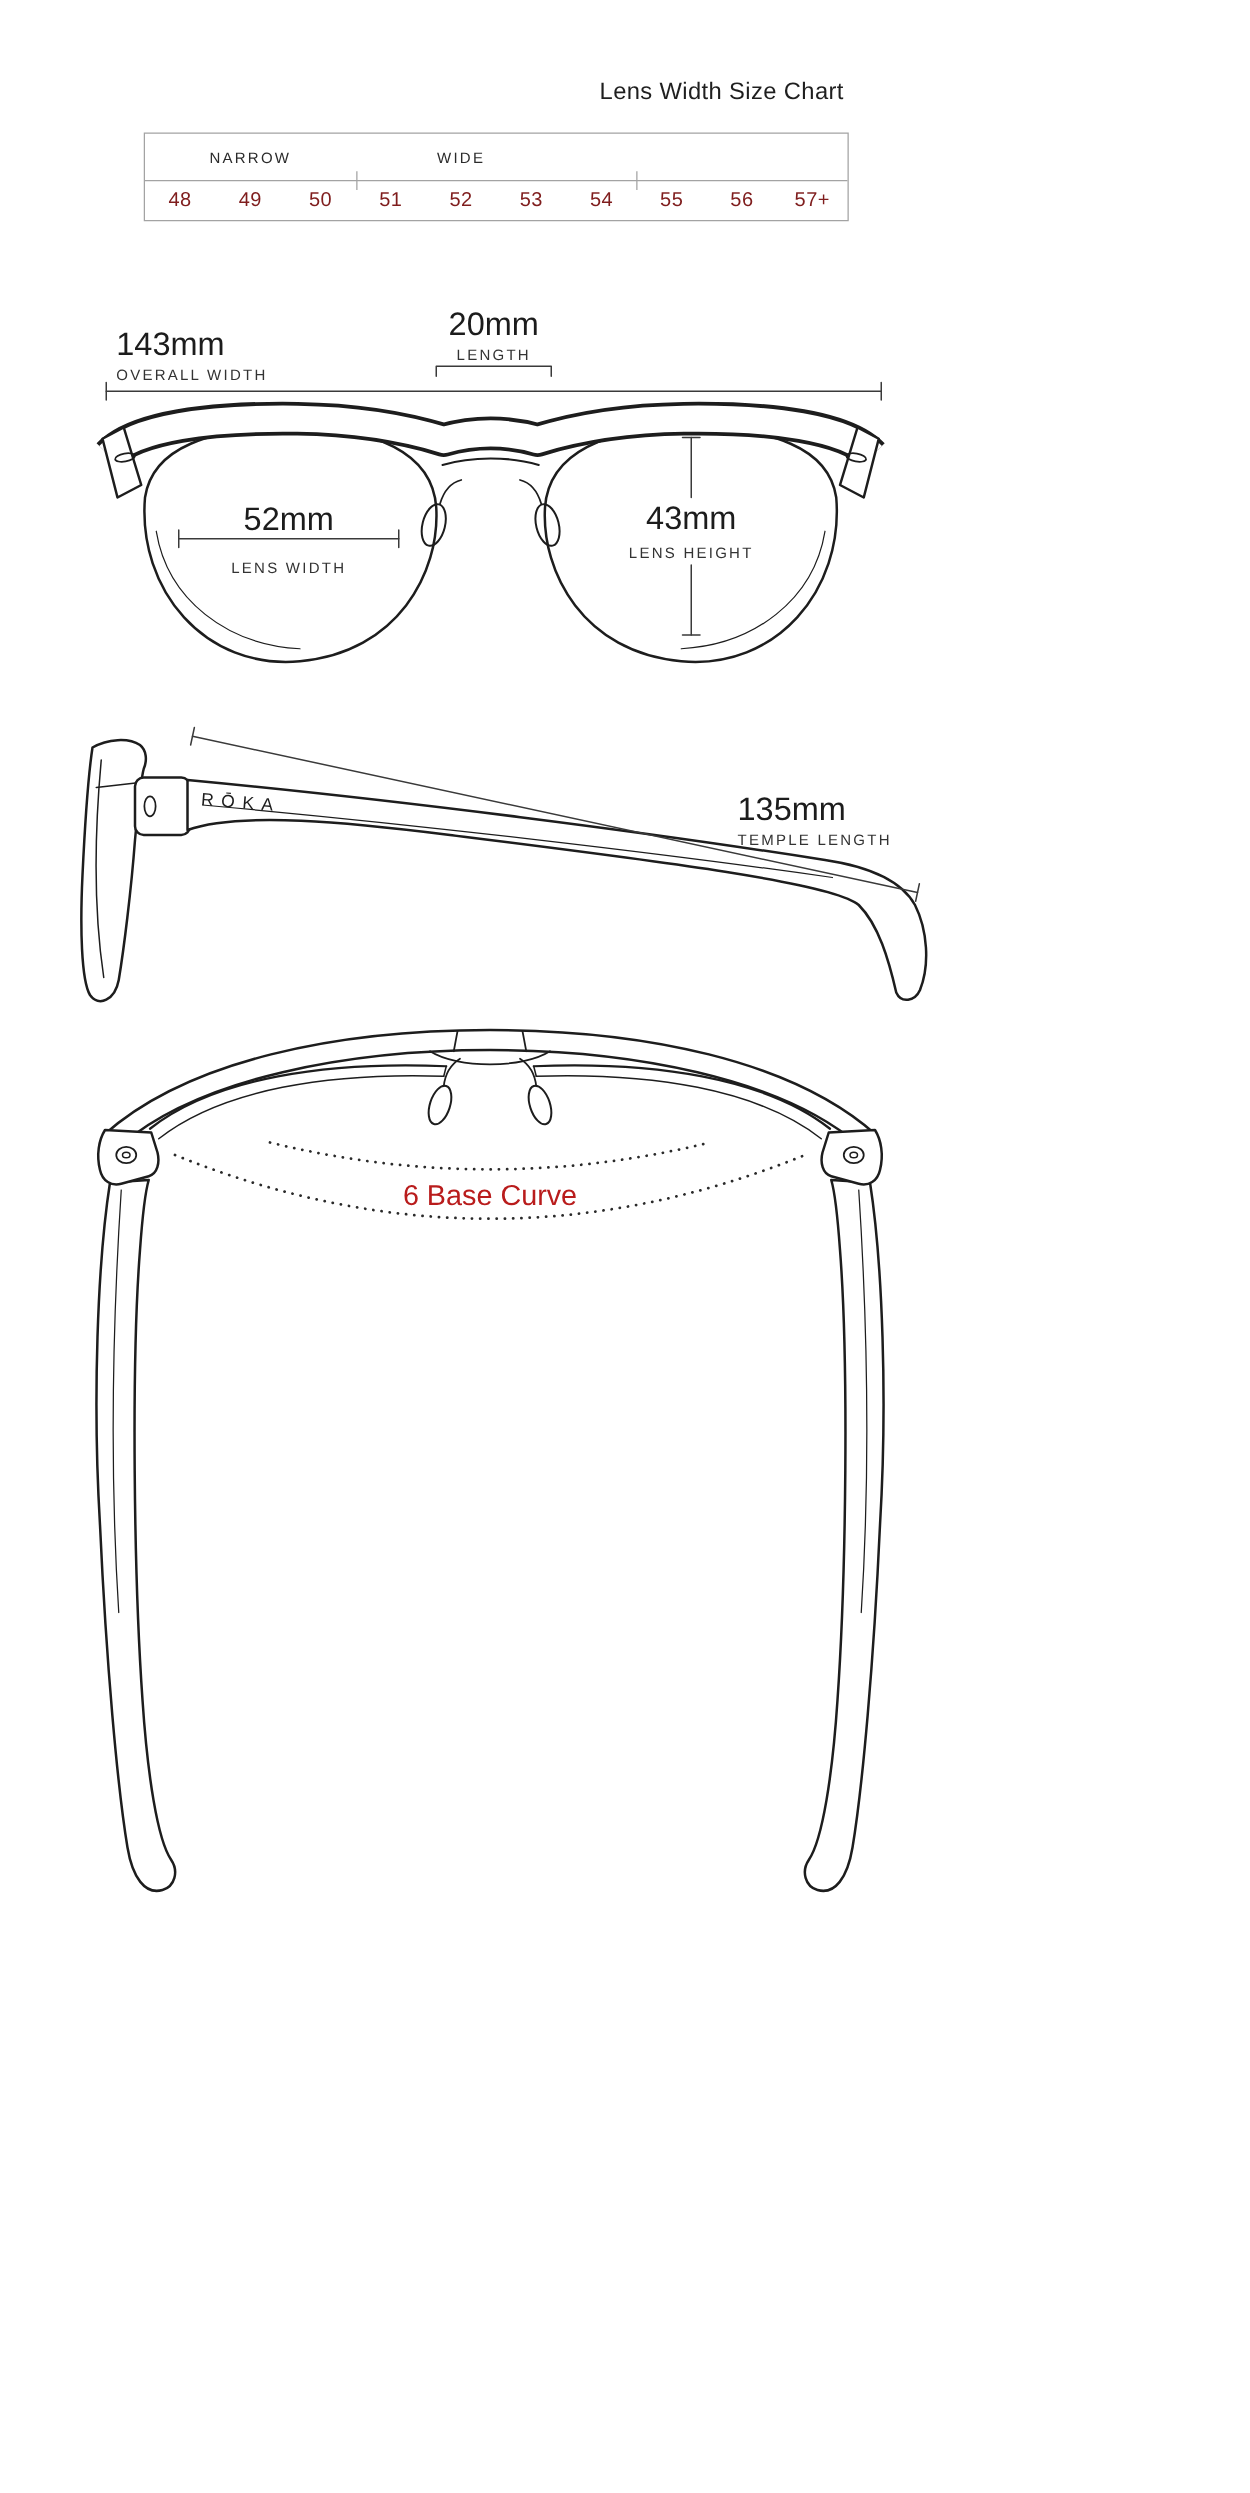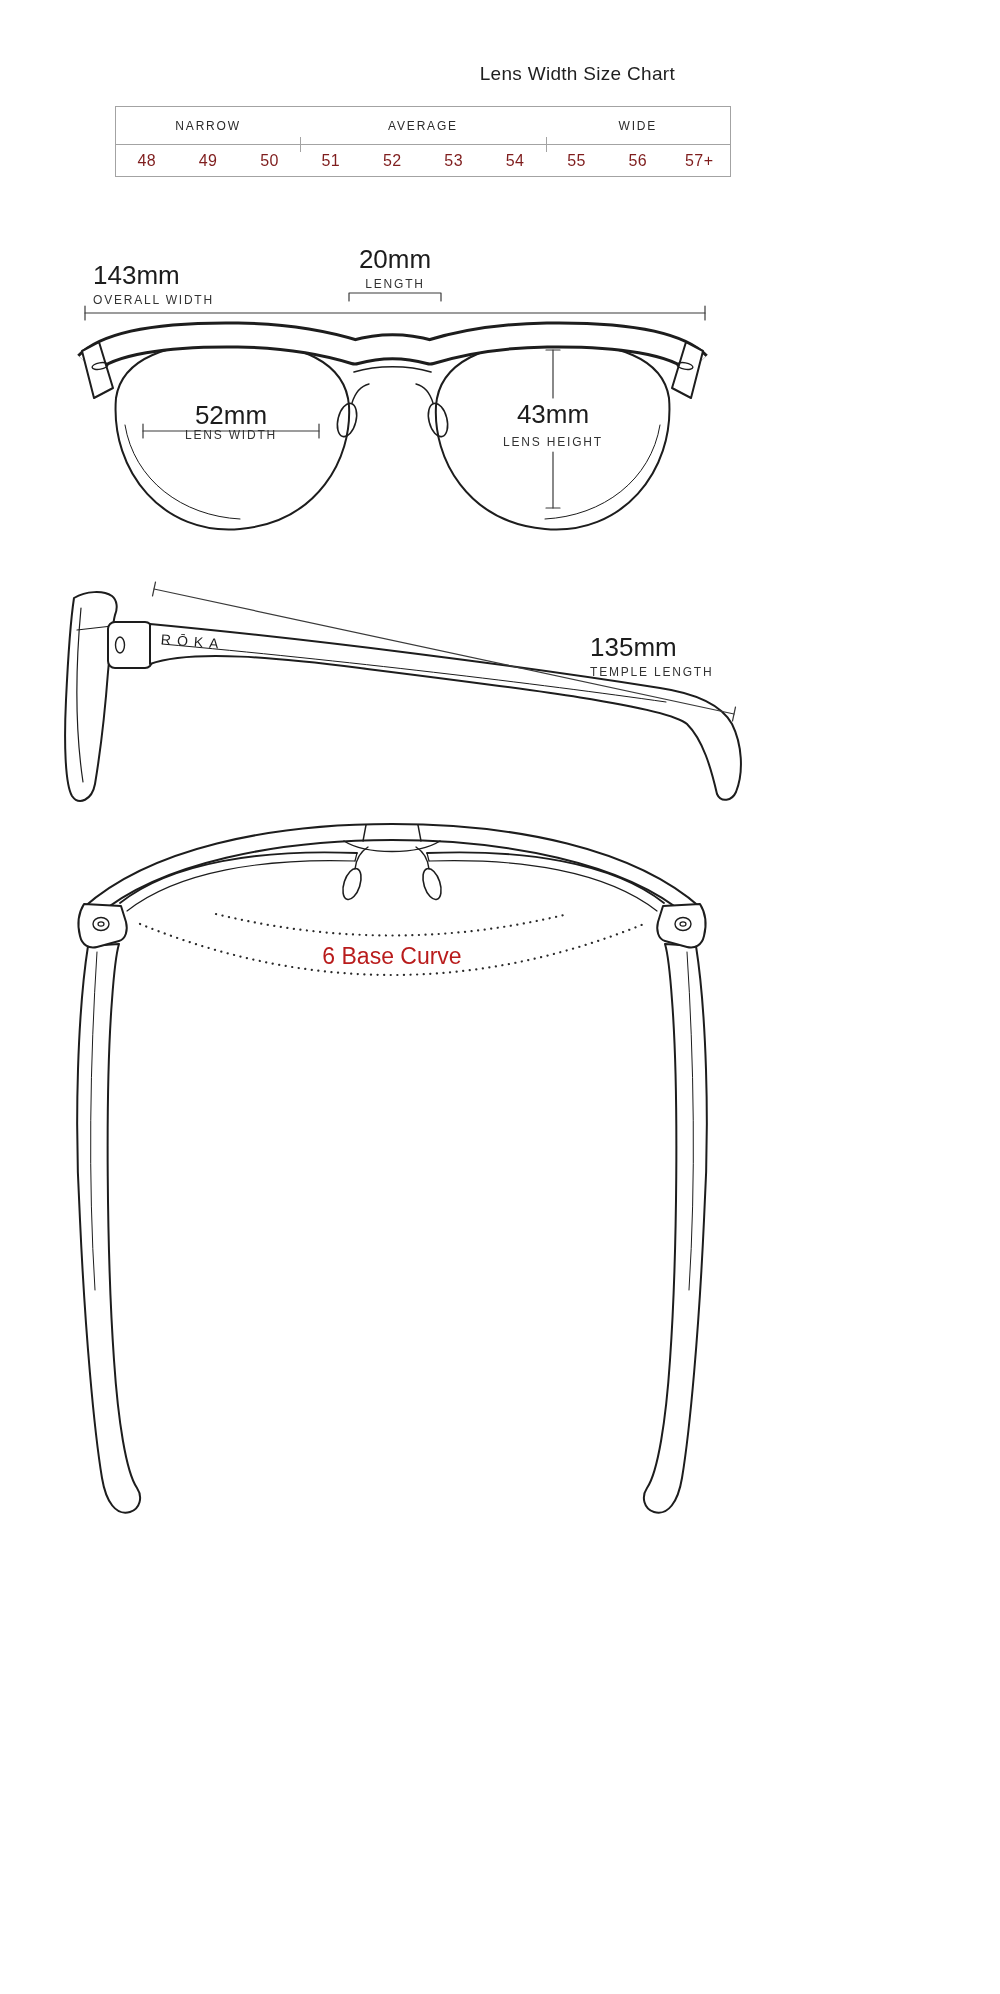--- a/index.html
+++ b/index.html
@@ -7,21 +7,21 @@
     width:1000px;height:1994px;position:relative;background:#ffffff;
     font-family:"Liberation Sans",sans-serif;color:#1d1d1d;overflow:hidden;
   }
   .abs{position:absolute;}
   .title{
     left:115px;top:63px;width:560px;text-align:right;
     font-size:19px;font-weight:500;letter-spacing:.3px;color:#1f1f1f;margin:0;
   }
   
   .size-table{
-    left:115px;top:106px;width:616px;border:1px solid #a3a3a3;background:#fff;box-sizing:border-box;
+    left:115px;top:106px;width:564px;border:1px solid #a3a3a3;background:#fff;box-sizing:border-box;
   }
   .header-row{display:flex;height:37px;border-bottom:1px solid #a3a3a3;position:relative;}
   .header-cell{display:flex;align-items:center;justify-content:center;
     font-size:12px;font-weight:500;letter-spacing:1.8px;color:#2b2b2b;}
   .w30{width:30%;} .w40{width:40%;}
   .tick{position:absolute;width:1px;height:15px;background:#a3a3a3;bottom:-8px;z-index:2;}
   .t1{left:30%;} .t2{left:70%;}
   .num-row{display:flex;height:31px;}
   .num-cell{width:10%;display:flex;align-items:center;justify-content:center;
     font-size:16px;color:#7f1d1d;letter-spacing:.4px;}
@@ -135,21 +135,20 @@
         <path d="M 140,924 Q 392,1026 644,924" stroke="#2a2a2a" stroke-width="2.2" stroke-dasharray="0.1 6.5" stroke-linecap="round"></path>
       </g>
     </g>
   </svg>
 
   <h1 class="abs title">Lens Width Size Chart</h1>
 
   <div class="abs size-table">
     <div class="header-row">
       <div class="header-cell w30">NARROW</div>
-      <div class="header-cell w40">AVERAGE</div>
       <div class="header-cell w30">WIDE</div>
       <div class="tick t1"></div>
       <div class="tick t2"></div>
     </div>
     <div class="num-row">
       <div class="num-cell">48</div>
       <div class="num-cell">49</div>
       <div class="num-cell">50</div>
       <div class="num-cell">51</div>
       <div class="num-cell">52</div>
@@ -164,21 +163,21 @@
   <div class="abs meas-block" style="left:93px;top:262px">
     <div class="value">143mm</div>
     <div class="mlabel">OVERALL WIDTH</div>
   </div>
   <div class="abs meas-block center" style="left:320px;top:246px;width:150px">
     <div class="value">20mm</div>
     <div class="mlabel">LENGTH</div>
   </div>
   <div class="abs meas-block center" style="left:156px;top:402px;width:150px">
     <div class="value">52mm</div>
-    <div class="mlabel" style="margin-top:0">LENS WIDTH</div>
+    <div class="mlabel" style="margin-top:19px">LENS WIDTH</div>
   </div>
   <div class="abs meas-block center" style="left:478px;top:401px;width:150px">
     <div class="value">43mm</div>
     <div class="mlabel" style="margin-top:8px">LENS HEIGHT</div>
   </div>
 
   <div class="abs brand-logo">RŌKA</div>
   <div class="abs meas-block right" style="left:590px;top:634px;width:146px">
     <div class="value">135mm</div>
     <div class="mlabel">TEMPLE LENGTH</div>

